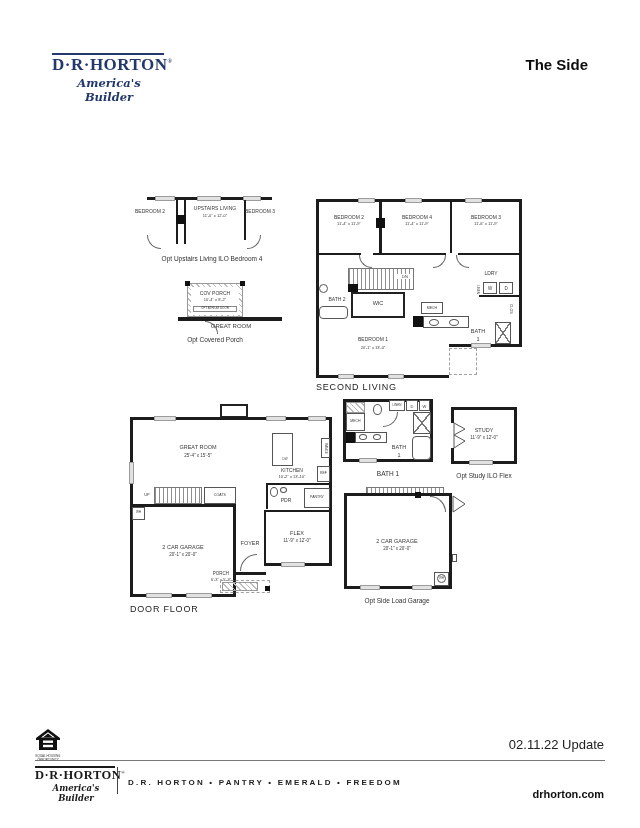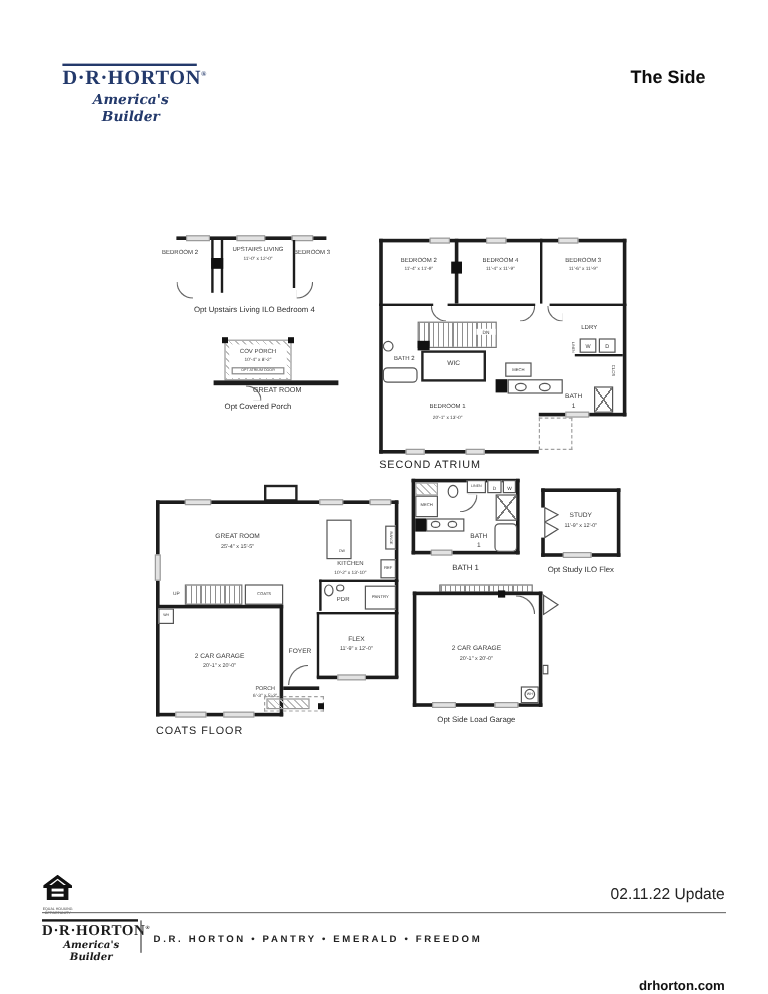--- a/index.html
+++ b/index.html
@@ -143,21 +143,21 @@
   <div class="lb f55" style="left:150px;top:140px;width:30px">1</div>
   <div class="xb" style="left:182px;top:126px;width:16px;height:22px"></div>
 
   <div class="lb f5" style="left:20px;top:140px;width:80px">BEDROOM 1</div>
   <div class="lb f4" style="left:20px;top:149px;width:80px">20'-1" x 13'-0"</div>
 
   <div class="wn" style="left:25px;top:178px;width:16px;height:5px"></div>
   <div class="wn" style="left:75px;top:178px;width:16px;height:5px"></div>
   <div class="wn" style="left:158px;top:147px;width:20px;height:5px"></div>
   <div class="dsh" style="left:136px;top:152px;width:28px;height:27px"></div>
-  <div class="flr" style="left:3px;top:186px">SECOND ATRIUM</div>
+  <div class="flr" style="left:3px;top:186px">SECOND LIVING</div>
 </div>
 
 <div class="abs" style="left:126px;top:404px;width:212px;height:212px">
   <div class="bx" style="left:94px;top:0px;width:28px;height:14px;border-width:2px;border-color:#222"></div>
   <div class="wl" style="left:4px;top:13px;width:202px;height:3px"></div>
   <div class="wn" style="left:28px;top:12px;width:22px;height:5px"></div>
   <div class="wn" style="left:140px;top:12px;width:20px;height:5px"></div>
   <div class="wn" style="left:182px;top:12px;width:18px;height:5px"></div>
   <div class="wl" style="left:4px;top:13px;width:3px;height:180px"></div>
   <div class="wn" style="left:3px;top:58px;width:5px;height:22px"></div>
@@ -206,21 +206,21 @@
   <div class="wl" style="left:138px;top:159px;width:68px;height:3px"></div>
   <div class="wn" style="left:155px;top:158px;width:24px;height:5px"></div>
   <div class="lb f55" style="left:141px;top:126px;width:60px">FLEX</div>
   <div class="lb f45" style="left:141px;top:134px;width:60px">11'-9" x 12'-0"</div>
 
   <div class="lb f45" style="left:75px;top:167px;width:40px">PORCH</div>
   <div class="lb f4" style="left:75px;top:173px;width:40px">6'-3" x 5'-3"</div>
   <div class="dsh" style="left:94px;top:176px;width:50px;height:13px"></div>
   <div class="hz" style="left:96px;top:178px;width:36px;height:9px"></div>
   <div class="bk" style="left:139px;top:182px;width:5px;height:5px"></div>
-  <div class="flr" style="left:4px;top:200px">COATS FLOOR</div>
+  <div class="flr" style="left:4px;top:200px">DOOR FLOOR</div>
 </div>
 
 <div class="abs" style="left:341px;top:396px;width:112px;height:86px">
   <div class="wl" style="left:2px;top:3px;width:90px;height:3px"></div>
   <div class="wl" style="left:2px;top:3px;width:3px;height:63px"></div>
   <div class="wl" style="left:89px;top:3px;width:3px;height:63px"></div>
   <div class="wl" style="left:2px;top:63px;width:90px;height:3px"></div>
   <div class="wn" style="left:18px;top:62px;width:18px;height:5px"></div>
   <div class="bx" style="left:48px;top:4px;width:16px;height:11px"></div>
   <div class="lb f3" style="left:48px;top:8px;width:16px">LINEN</div>
@@ -297,13 +297,13 @@
 <div class="abs upd" style="right:36px;top:737px">02.11.22 Update</div>
 <div class="abs" style="left:35px;top:760px;width:570px;height:1px;background:#777"></div>
 
 <div class="abs" style="left:35px;top:766px;width:82px">
   <div class="logo-rule" style="width:80px;border-color:#1a1a1a"></div>
   <div class="logo-name" style="font-size:12.5px;color:#1a1a1a"><span>D·R·HORTON</span><sup style="font-size:4.5px">®</sup></div>
   <div class="logo-tag" style="font-size:8.5px;color:#1a1a1a">America's Builder</div>
 </div>
 <div class="abs" style="left:117px;top:767px;width:1px;height:27px;background:#444"></div>
 <div class="abs brands" style="left:128px;top:778px">D.R. HORTON • PANTRY • EMERALD • FREEDOM</div>
-<div class="abs site" style="right:36px;top:816px">drhorton.com</div>
+<div class="abs site" style="right:36px;top:788px">drhorton.com</div>
 
 </body></html>

